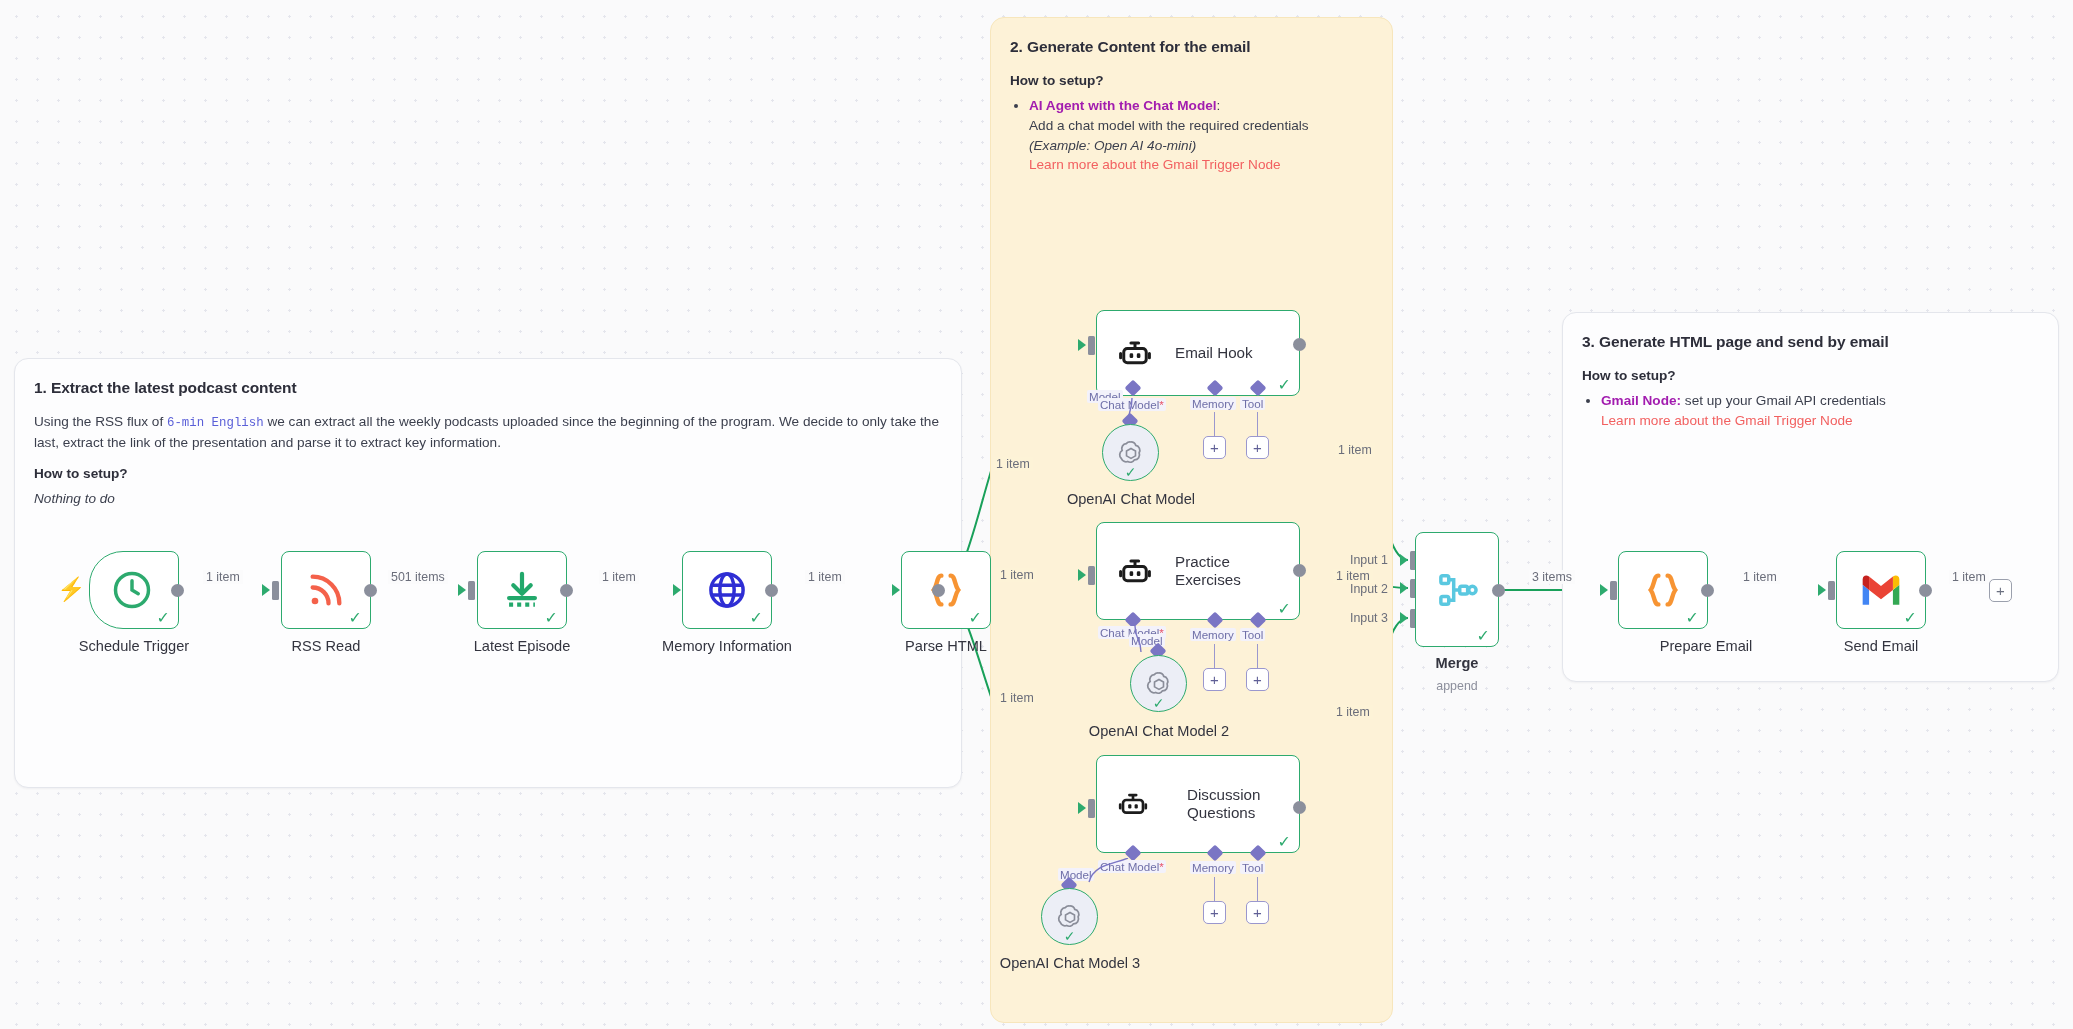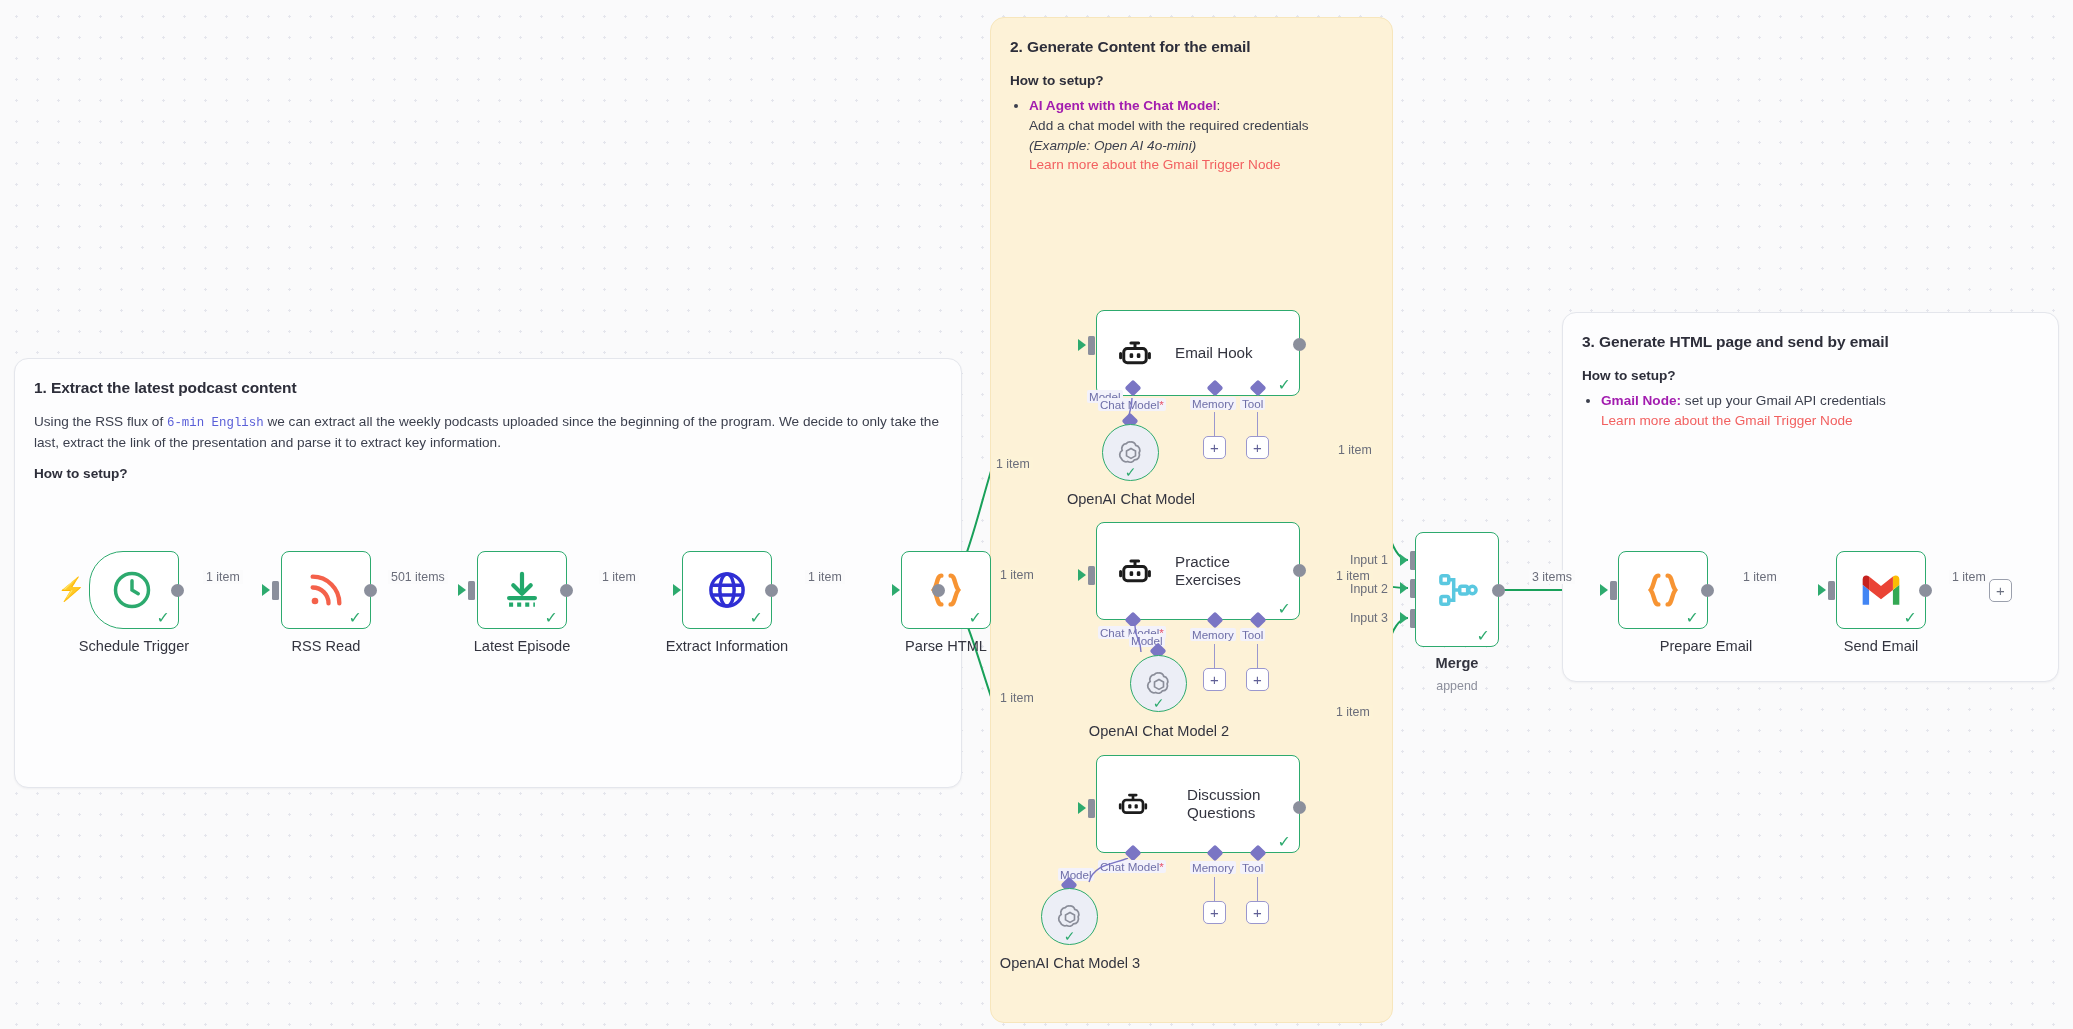--- a/index.html
+++ b/index.html
@@ -185,20 +185,23 @@
     </g>
   </svg>
 
   <div class="note white" style="left:14px; top:312px; width:948px; height:430px;margin-top:46px;">
     <h3>1. Extract the latest podcast content</h3>
     <p>
       <span>Using the RSS flux of </span><code>6-min English</code><span> we can extract all the weekly podcasts uploaded since the beginning of the program. We decide to only take the last, extract the link of the presentation and parse it to extract key information.</span>
     </p>
     <p class="tight">
       <span class="lbl">How to setup?</span>
+    </p>
+    <p>
+      <span class="ital">Nothing to do</span>
     </p>
   </div>
 
   <div class="note yellow" style="left:990px; top:17px; width:403px; height:1006px;">
     <h3>2. Generate Content for the email</h3>
     <p class="tight">
       <span class="lbl">How to setup?</span>
     </p>
     <ul>
       <li>
@@ -266,21 +269,21 @@
   <div class="arrowhead" style="left:673px; top:584px;"></div>
   <div class="node" style="left:682px; top:551px; width:90px; height:78px; justify-content:center;">
     <svg width="42" height="42" viewBox="0 0 24 24">
       <circle cx="12" cy="12" r="9.2" fill="none" stroke="#2f2ed4" stroke-width="2"></circle>
       <ellipse cx="12" cy="12" rx="4.1" ry="9.2" fill="none" stroke="#2f2ed4" stroke-width="2"></ellipse>
       <path d="M3 9.3 H21 M3 14.8 H21" stroke="#2f2ed4" stroke-width="2"></path>
     </svg>
     <span class="tick">✓</span>
   </div>
   <div class="outdot" style="left:765px; top:584px;"></div>
-  <div class="nlabel" style="left:627px; top:638px; width:200px;">Extract Information</div>
+  <div class="nlabel" style="left:627px; top:638px; width:200px;">Memory Information</div>
   <div class="itemlbl" style="left:599px; top:570px;">1 item</div>
 
   <div class="inport" style="left:902px; top:581px;"></div>
   <div class="arrowhead" style="left:892px; top:584px;"></div>
   <div class="node" style="left:901px; top:551px; width:90px; height:78px; justify-content:center;">
     <svg width="46" height="46" viewBox="0 0 24 24">
       <path d="M9.6 4.5 C7.2 4.5 7.6 9.4 5.6 12 C7.6 14.6 7.2 19.5 9.6 19.5" fill="none" stroke="#f79433" stroke-width="2.3" stroke-linecap="round"></path>
       <path d="M14.4 4.5 C16.8 4.5 16.4 9.4 18.4 12 C16.4 14.6 16.8 19.5 14.4 19.5" fill="none" stroke="#f79433" stroke-width="2.3" stroke-linecap="round"></path>
     </svg>
     <span class="tick">✓</span>

